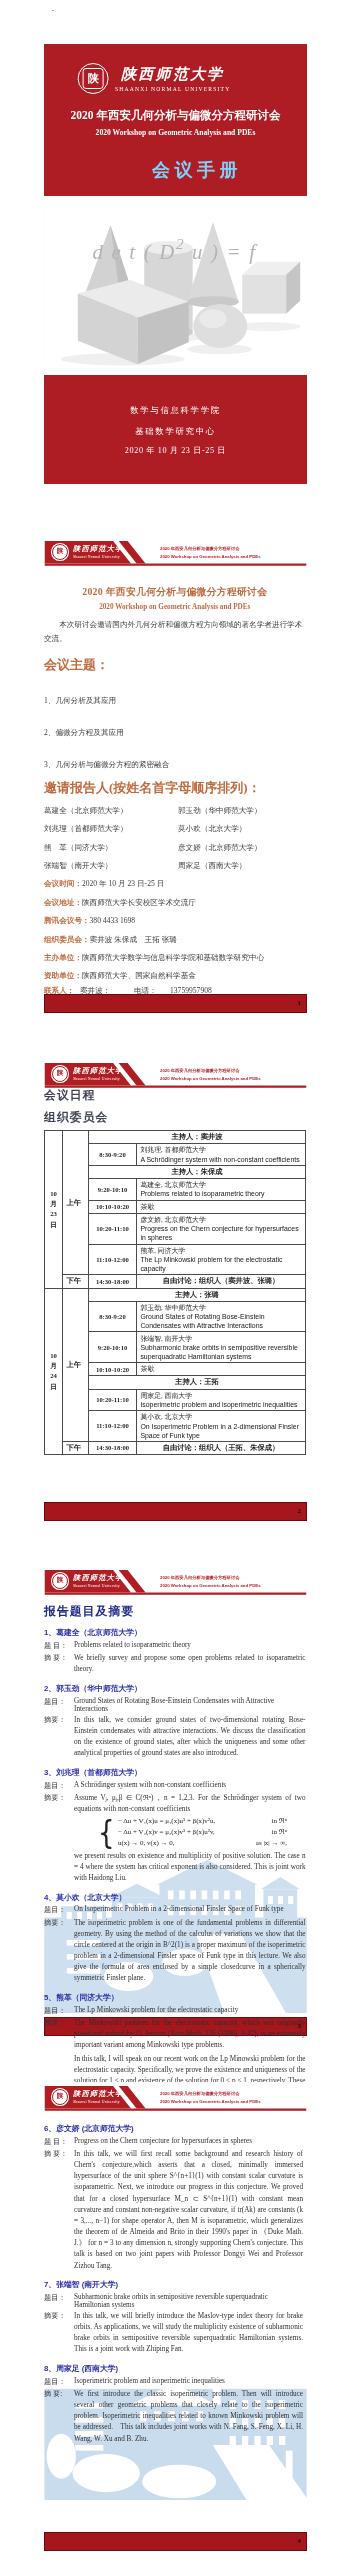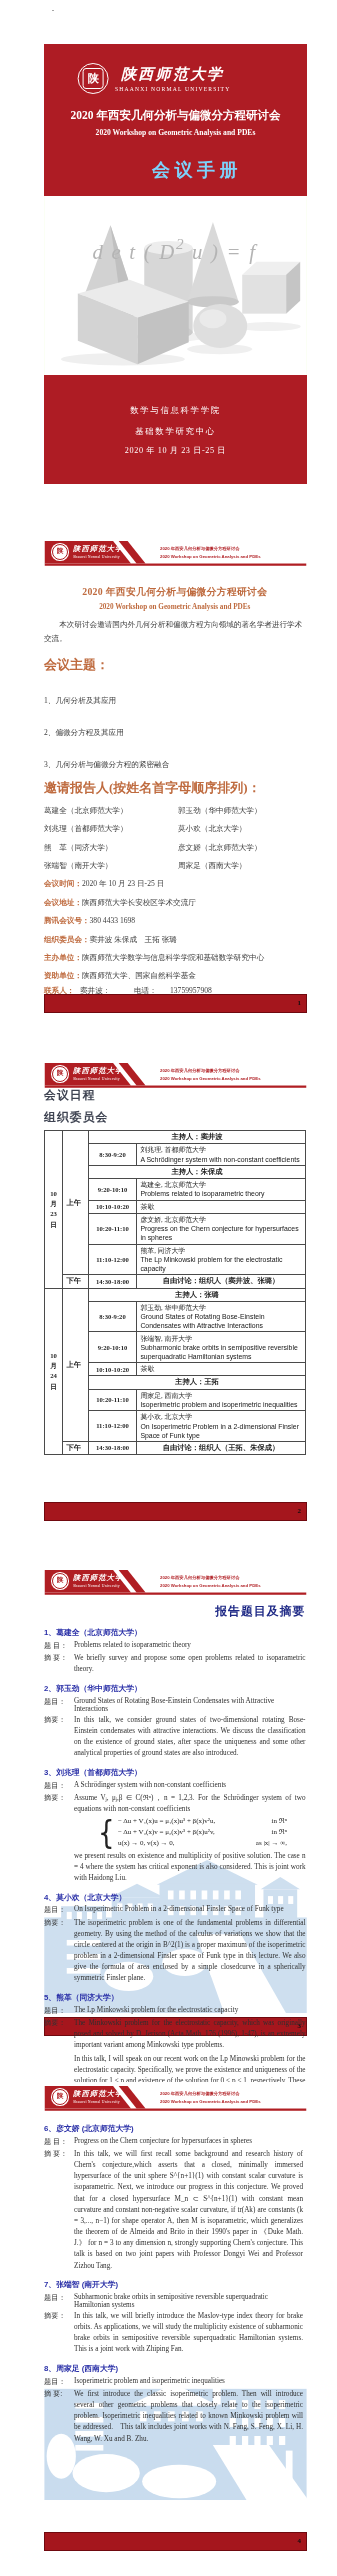--- a/index.html
+++ b/index.html
@@ -70,21 +70,21 @@
   .timec{text-align:center;font:bold 6.6px "Liberation Serif",serif;padding:1.1px 1.1px;}
   .chairc{text-align:center;font:bold 7.3px "Liberation Serif",serif;padding:3.4px 2.2px;}
   .talk-sp{font-size:6.9px;line-height:1.35;}
   .talk-ti{font-family:"Liberation Sans",sans-serif;font-size:6.9px;line-height:1.32;color:#161616;}
   .brkc{font-size:7px;}
   .freec{text-align:center;font-weight:bold;font-size:7.3px;}
 
   
   .p4-flow{position:relative;padding:38px 31.5px 0 44px;z-index:1;}
   .p5-flow{position:relative;padding:41px 34px 0 44px;z-index:1;}
-  .abs-title{font:bold 11.8px "Liberation Sans",sans-serif;color:#1F2A86;text-align:right;letter-spacing:1.1px;margin-bottom:0;}
+  .abs-title{font:bold 11.8px "Liberation Sans",sans-serif;color:#1F2A86;text-align:left;letter-spacing:1.1px;margin-bottom:0;}
   .abs-item{margin-top:7.3px;}
   .abs-head{font:bold 7.8px "Liberation Sans",sans-serif;color:#2B31A8;margin-bottom:2.8px;}
   .abs-line{display:flex;margin-top:2.2px;}
   .abs-lab{flex:0 0 30px;font-size:7.2px;color:#333;}
   .abs-val{flex:1;font-size:7.2px;color:#2f2f2f;}
   .abs-text{flex:1;font-size:7.2px;line-height:1.55;text-align:justify;color:#2f2f2f;}
   .abs-p2{margin-left:30px;font-size:7.2px;line-height:1.55;text-align:justify;color:#2f2f2f;margin-top:2.2px;}
   .eq-block{display:flex;align-items:center;margin:1.1px 0 1.1px 54px;}
   .eq-brace{font:26px "DejaVu Sans",sans-serif;color:#222;transform:scaleY(1.25);margin-right:3.4px;}
   .eq-rows{width:169px;}
@@ -438,21 +438,21 @@
     </div>
 
     <div class="abs-item">
       <div class="abs-head">2、郭玉劲（华中师范大学）</div>
       <div class="abs-line">
           <span class="abs-lab">题目：</span>
           <span class="abs-val">Ground States of Rotating Bose-Einstein Condensates with Attractive Interactions</span>
         </div>
       <div class="abs-line">
           <span class="abs-lab">摘要：</span>
-          <span class="abs-text">In this talk, we consider ground states of two-dimensional rotating Bose-Einstein condensates with attractive interactions. We discuss the classification on the existence of ground states, after space the uniqueness and some other analytical properties of ground states are also introduced.</span>
+          <span class="abs-text">In this talk, we consider ground states of two-dimensional rotating Bose-Einstein condensates with attractive interactions. We discuss the classification on the existence of ground states, after which the uniqueness and some other analytical properties of ground states are also introduced.</span>
         </div>
     </div>
 
     <div class="abs-item">
       <div class="abs-head">3、刘兆理（首都师范大学）</div>
       <div class="abs-line">
           <span class="abs-lab">题目：</span>
           <span class="abs-val">A Schrödinger system with non-constant coefficients</span>
         </div>
       <div class="abs-line">

